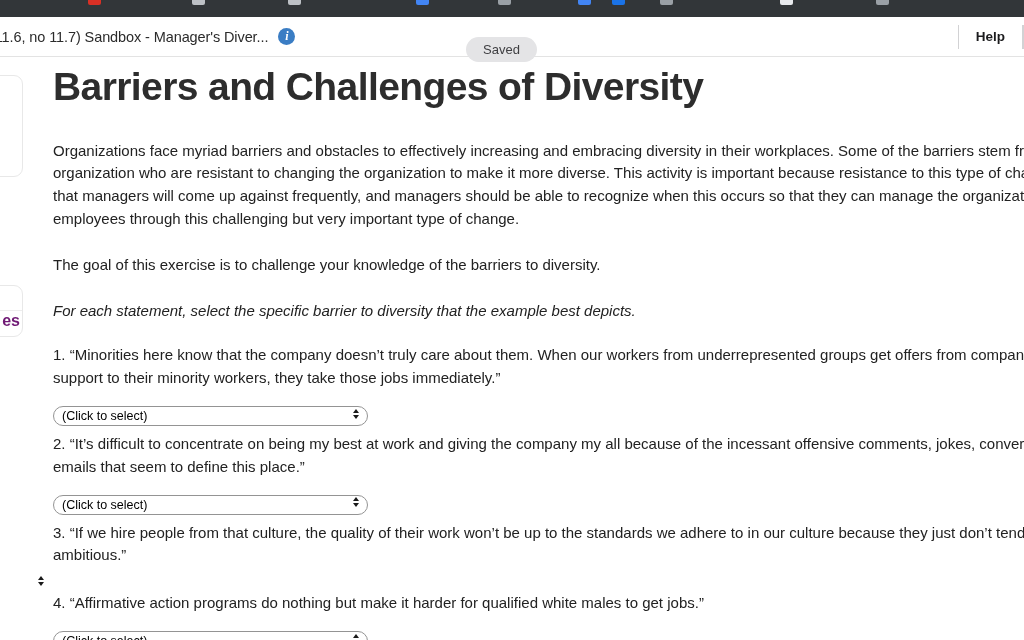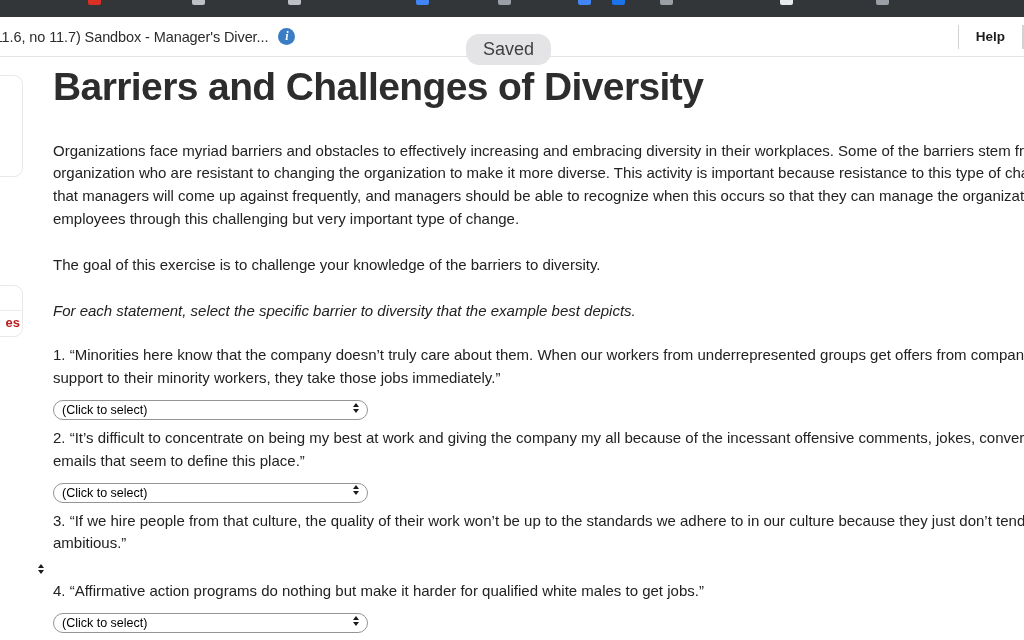--- a/index.html
+++ b/index.html
@@ -66,21 +66,21 @@
     text-align: center;
     margin-left: 10px;
     flex: none;
   }
 
   .saved-pill {
     position: absolute;
     left: 466px;
     background: #e4e4e6;
     color: #3f3f42;
-    font-size: 18px;
+    font-size: 13px;
     padding: 5px 17px;
     border-radius: 13px;
     margin-top: 25px;
   }
 
   .header-actions {
     position: absolute;
     right: 0;
     display: flex;
     align-items: center;
@@ -114,22 +114,22 @@
   .bleed-divider {
     position: absolute;
     top: 24px; left: 0; right: 0;
     height: 1px;
     background: #ededed;
   }
   .bleed-link {
     position: absolute;
     bottom: 6px;
     right: 2px;
-    font-size: 13px;
-    color: #b91c1c;
+    font-size: 16px;
+    color: #701a75;
     font-weight: 600;
   }
 
   
   .content {
     position: absolute;
     top: 57px;
     left: 53px;
     width: 1120px;  
   }
@@ -179,21 +179,21 @@
     background: #ffffff;
     -webkit-appearance: none;
     appearance: none;
     line-height: 18px;
     position: relative;
     cursor: pointer;
   }
   .select-wrap {
     position: relative;
     display: inline-block;
-    margin-top: 5px;
+    margin-top: 11px;
   }
   .select-arrows {
     position: absolute;
     right: 9px;
     top: 50%;
     transform: translateY(-50%);
     pointer-events: none;
     display: flex;
     flex-direction: column;
     align-items: center;

